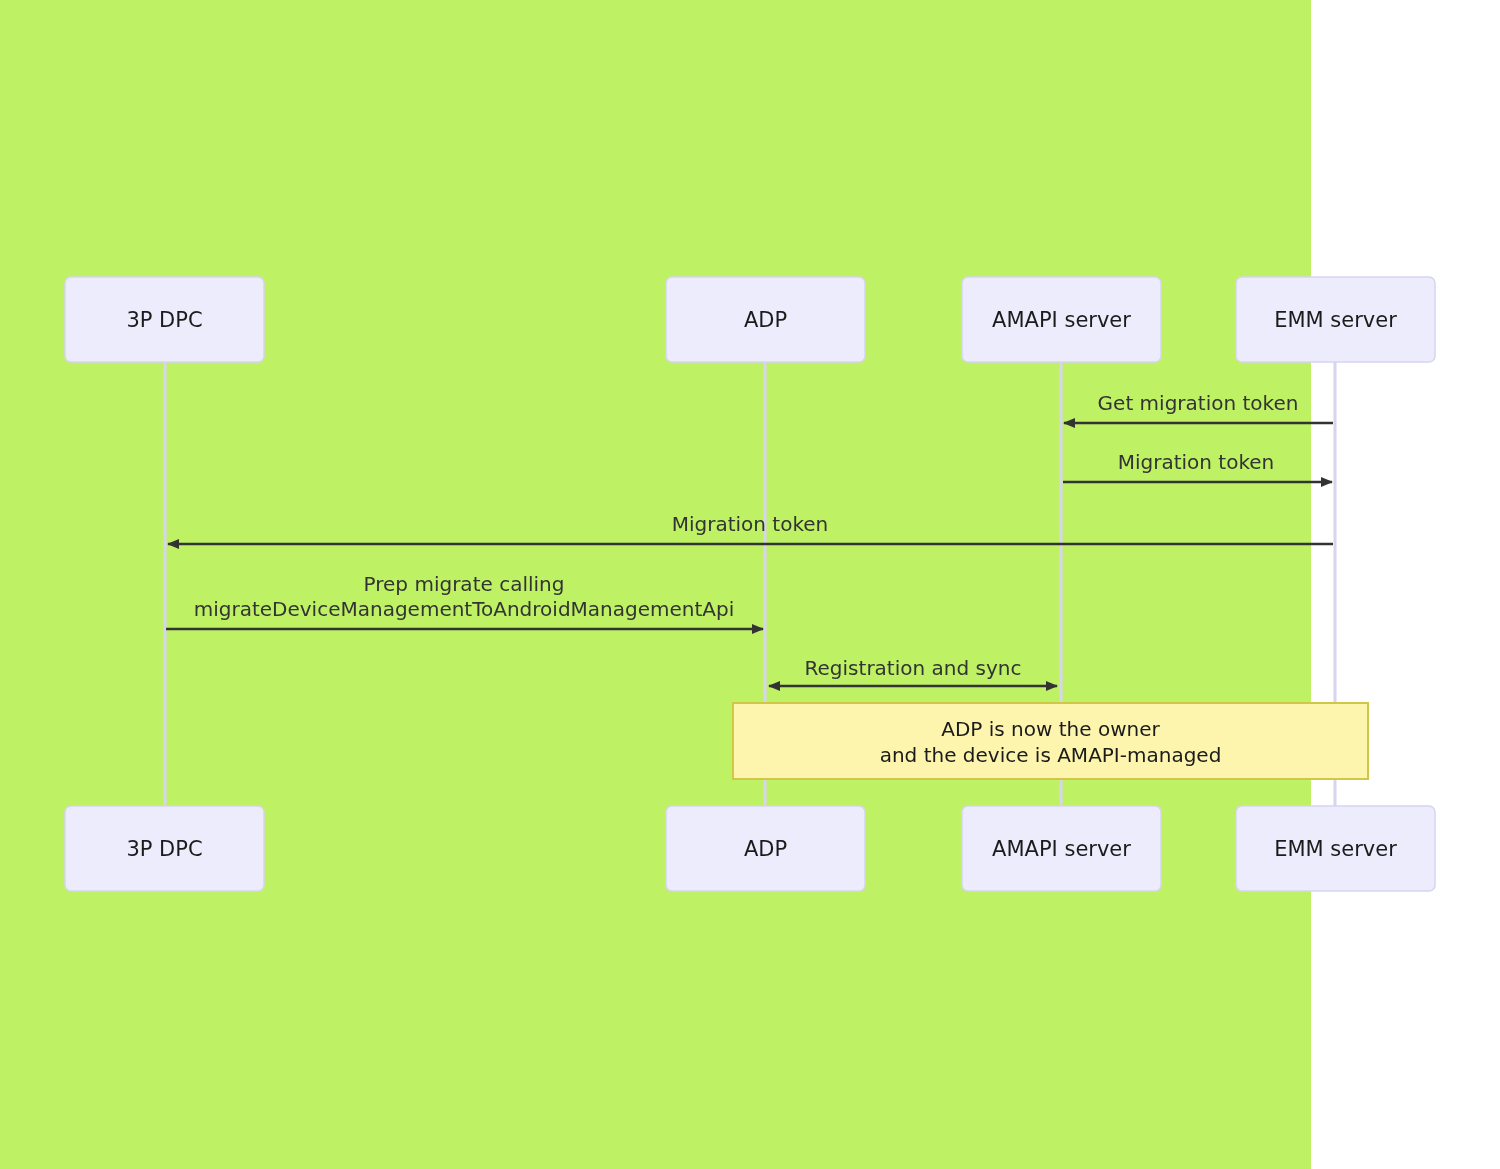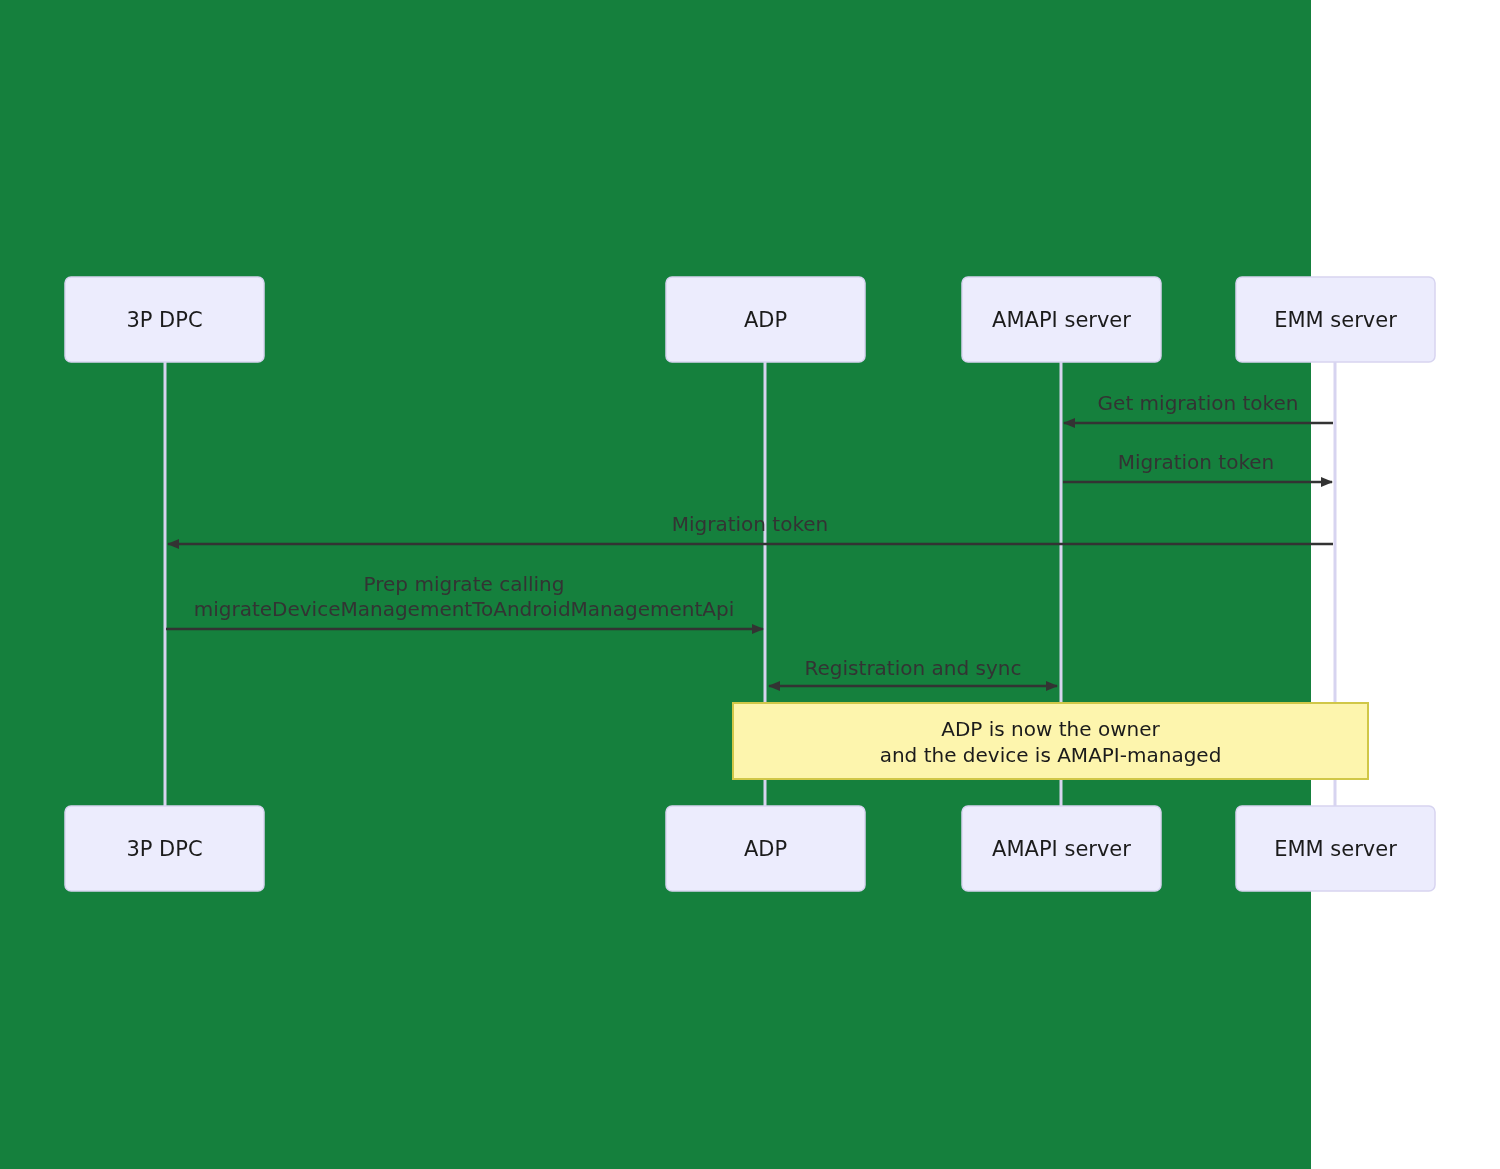--- a/index.html
+++ b/index.html
@@ -10,21 +10,21 @@
   }
   body {
     width: 1500px; height: 1169px;
     font-family: "DejaVu Sans", "Liberation Sans", sans-serif;
     overflow: hidden;
   }
   #diagram {
     position: relative;
     width: 1311px;
     height: 1169px;
-    background: #15803d;
+    background: #bef264;
   }
   svg#seq-svg {
     position: absolute;
     left: 0; top: 0;
     width: 1500px;
     height: 1169px;
   }
   .lifeline {
     stroke: #d7d4f0;
     stroke-width: 3;

